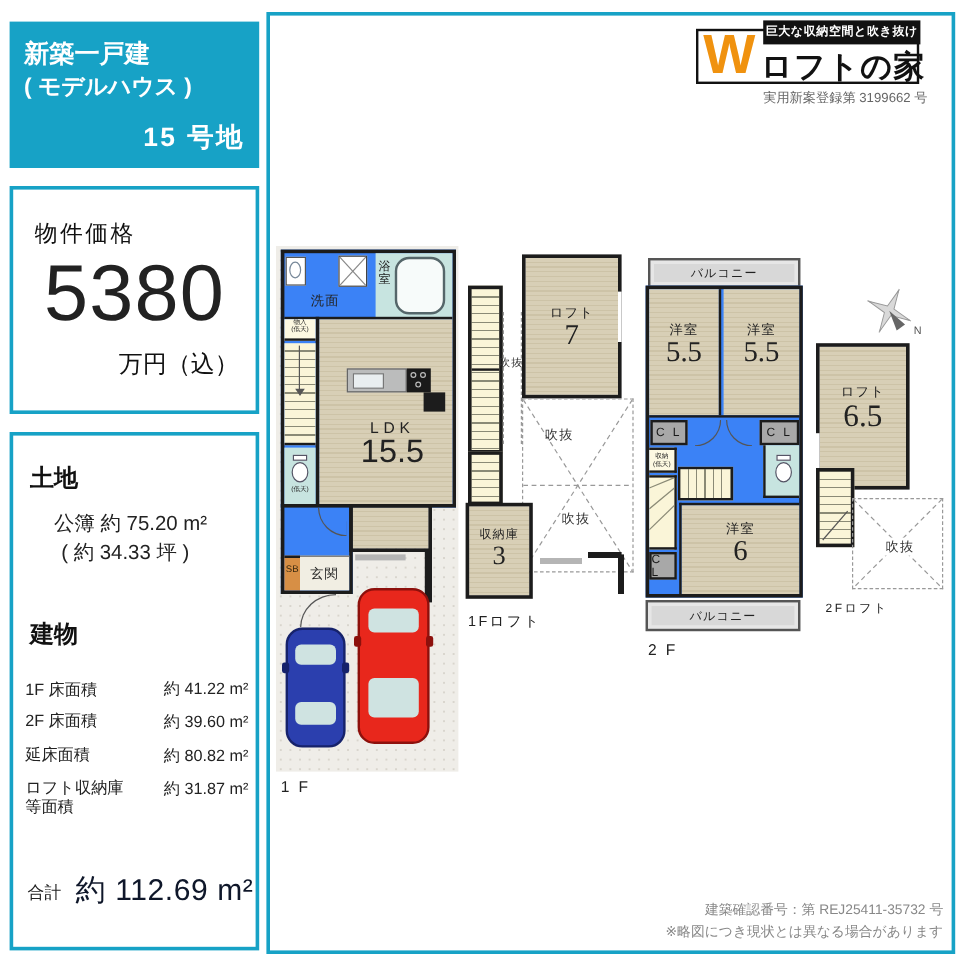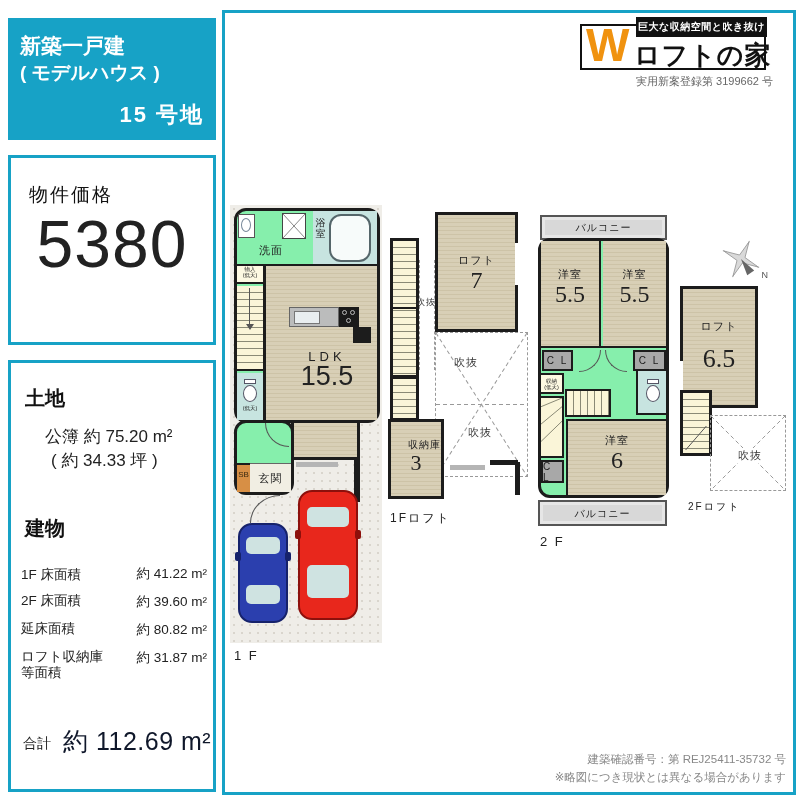--- a/index.html
+++ b/index.html
@@ -33,21 +33,21 @@
   .logo-box{left:580px;top:24px;width:186px;height:46px;border:2.5px solid #111;background:#fff;}
   .logo-bar{left:636px;top:17px;width:131px;height:20px;background:#111;color:#fff;font-size:10px;font-weight:bold;text-align:center;line-height:20px;letter-spacing:0.5px;}
   .logo-w{left:586px;top:22px;font-size:46px;font-weight:bold;color:#f0920f;line-height:46px;}
   .logo-name{left:634px;top:38px;font-size:26px;font-weight:bold;color:#111;letter-spacing:1px;}
   .logo-reg{left:636px;top:74px;font-size:11px;color:#666;}
 
   
   .site{background:#efede8;background-image:radial-gradient(#d9d5cd 1px,transparent 1px);background-size:8px 8px;}
   .wall3{border:3px solid #1c1c1c;}
   .tatami{background:repeating-linear-gradient(180deg,#d8cfb6 0px,#d8cfb6 3px,#cdc3a7 3px,#cdc3a7 4px);font-family:Liberation Serif, serif;}
-  .hall{background:#86efac;border-radius:12px;}
+  .hall{background:#3b82f6;}
   .bathc{background:#c7e4e0;}
   .balcony{background:#d8d8d8;border:2px solid #555;box-shadow:inset 0 0 0 3px #e6e6e6;}
   .clbox{background:#a8a8a8;border:2px solid #1c1c1c;color:#1a1a1a;font-size:10px;letter-spacing:2px;display:flex;align-items:center;justify-content:center;}
   .stairsH{background:#faf5d8 repeating-linear-gradient(180deg,transparent 0 6px,#8a8a76 6px 7px);}
   .stairsV{background:#faf5d8 repeating-linear-gradient(90deg,transparent 0 6px,#8a8a76 6px 7px);}
   .rname{font-size:11px;color:#222;letter-spacing:1px;text-align:center;}
   .rsize{font-size:24px;color:#222;text-align:center;line-height:1;}
   .tiny{font-size:5.5px;line-height:6px;color:#222;text-align:center;}
   .caption{font-size:13px;color:#222;letter-spacing:2px;}
   .voidbox{border:1.5px dashed #999;}
@@ -71,20 +71,21 @@
 
   <div class="abs title-box">
     <div class="l1">新築一戸建</div>
     <div class="l2">( モデルハウス )</div>
     <div class="l3">15 号地</div>
   </div>
 
   <div class="abs price-box">
     <div class="abs price-label">物件価格</div>
     <div class="abs price-amount">5380</div>
+    <div class="abs price-unit">万円（込）</div>
   </div>
 
   <div class="abs land-box">
     <div class="abs sec-title" style="left:14px;top:22px;">土地</div>
     <div class="abs land-area" style="left:34px;top:62px;">公簿 約 75.20 m²</div>
     <div class="abs land-area" style="left:40px;top:86px;">( 約 34.33 坪 )</div>
     <div class="abs sec-title" style="left:14px;top:152px;">建物</div>
     <div class="brow" style="top:202px;align-items:flex-end;">
       <span class="bl">1F 床面積</span>
       <span class="bv">約 41.22 m²</span>
@@ -211,21 +212,21 @@
       <svg viewBox="0 0 100 100" preserveAspectRatio="none">
         <line x1="0" y1="0" x2="100" y2="100" stroke="#999" stroke-width="1" stroke-dasharray="4 3" vector-effect="non-scaling-stroke"></line>
         <line x1="100" y1="0" x2="0" y2="100" stroke="#999" stroke-width="1" stroke-dasharray="4 3" vector-effect="non-scaling-stroke"></line>
         <line x1="0" y1="50" x2="100" y2="50" stroke="#999" stroke-width="1" stroke-dasharray="4 3" vector-effect="non-scaling-stroke"></line>
       </svg>
       <div class="abs vlabel" style="left:18px;top:22px;">吹抜</div>
       <div class="abs vlabel" style="left:32px;top:92px;">吹抜</div>
     </div>
 
     <div class="abs wall3 tatami" style="left:0;top:207px;width:56px;height:80px;">
-      <div class="rname" style="margin-top:16px;font-size:10px;text-align:right;">収納庫</div>
+      <div class="rname" style="margin-top:16px;font-size:10px;">収納庫</div>
       <div class="rsize" style="font-size:22px;">3</div>
     </div>
     <div class="abs graybar" style="left:62px;top:253px;width:35px;height:5px;"></div>
     <div class="abs blackbar" style="left:102px;top:248px;width:28px;height:5px;"></div>
     <div class="abs blackbar" style="left:127px;top:250px;width:5px;height:33px;"></div>
     <div class="abs caption" style="left:2px;top:298px;font-size:12px;">1Fロフト</div>
   </div>
 
   <div class="abs" style="left:538px;top:210px;width:135px;height:345px;">
     <div class="abs balcony" style="left:2px;top:5px;width:127px;height:25px;">
@@ -286,21 +287,21 @@
         <line x1="3" y1="23" x2="43" y2="23" stroke="#aaa" stroke-width="1" transform="rotate(25 23 23)"></line>
         <line x1="23" y1="3" x2="23" y2="43" stroke="#aaa" stroke-width="1" transform="rotate(25 23 23)"></line>
         <polygon points="23,4 26,20 42,23 26,26 23,42 20,26 4,23 20,20" fill="#d9d9d9" stroke="#999" stroke-width="0.8" transform="rotate(25 23 23)"></polygon>
         <polygon points="23,23 38,32 32,38" fill="#666" transform="rotate(10 23 23)"></polygon>
       </svg>
       <span class="abs" style="right:-4px;bottom:2px;font-size:9px;color:#555;">N</span>
     </div>
 
     <div class="abs wall3 tatami" style="left:0;top:58px;width:78px;height:122px;">
       <div class="rname" style="margin-top:30px;">ロフト</div>
-      <div class="rsize" style="font-size:26px;margin-top:12px;">6.5</div>
+      <div class="rsize" style="font-size:26px;">6.5</div>
       <div class="abs" style="left:-3px;top:72px;width:3px;height:34px;background:#fff;"></div>
     </div>
     <div class="abs wall3 stairsH" style="left:0;top:162px;width:32px;height:66px;">
       <svg width="100%" height="100%">
           <line x1="10%" y1="95%" x2="90%" y2="55%" stroke="#555" stroke-width="1"></line>
         </svg>
     </div>
 
     <div class="abs voidbox" style="left:30px;top:187px;width:76px;height:76px;">
       <svg viewBox="0 0 100 100" preserveAspectRatio="none">

